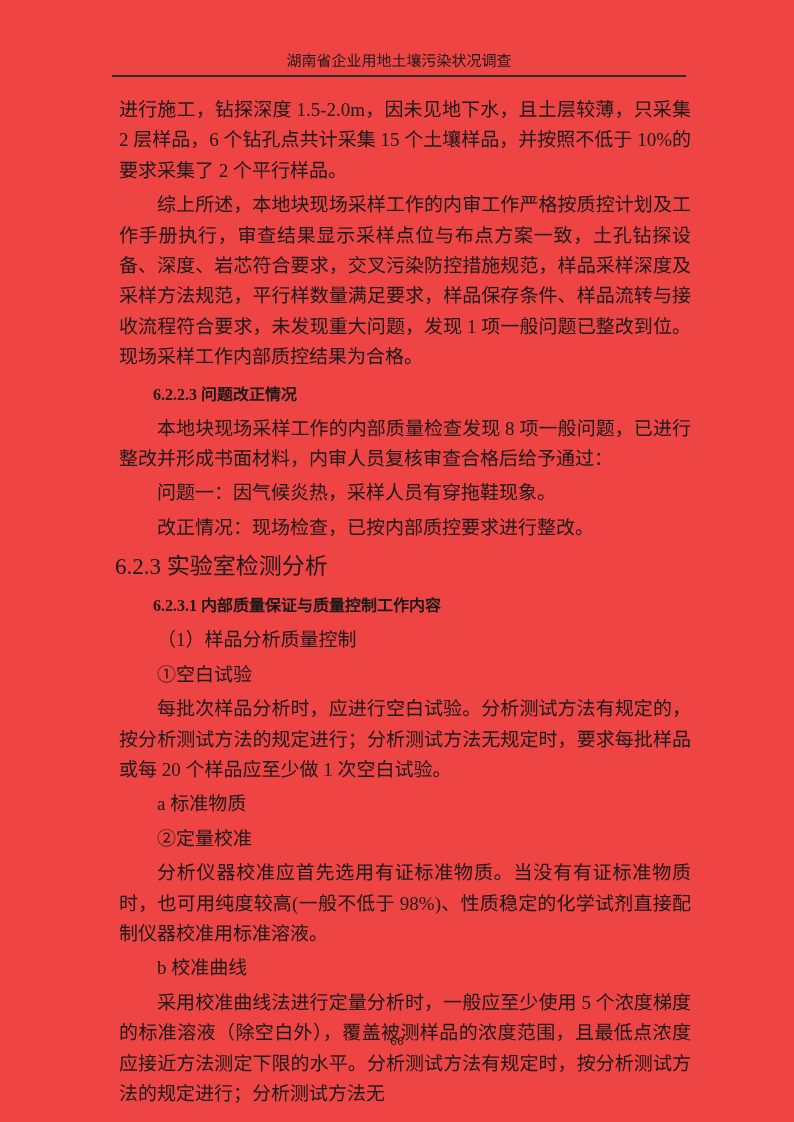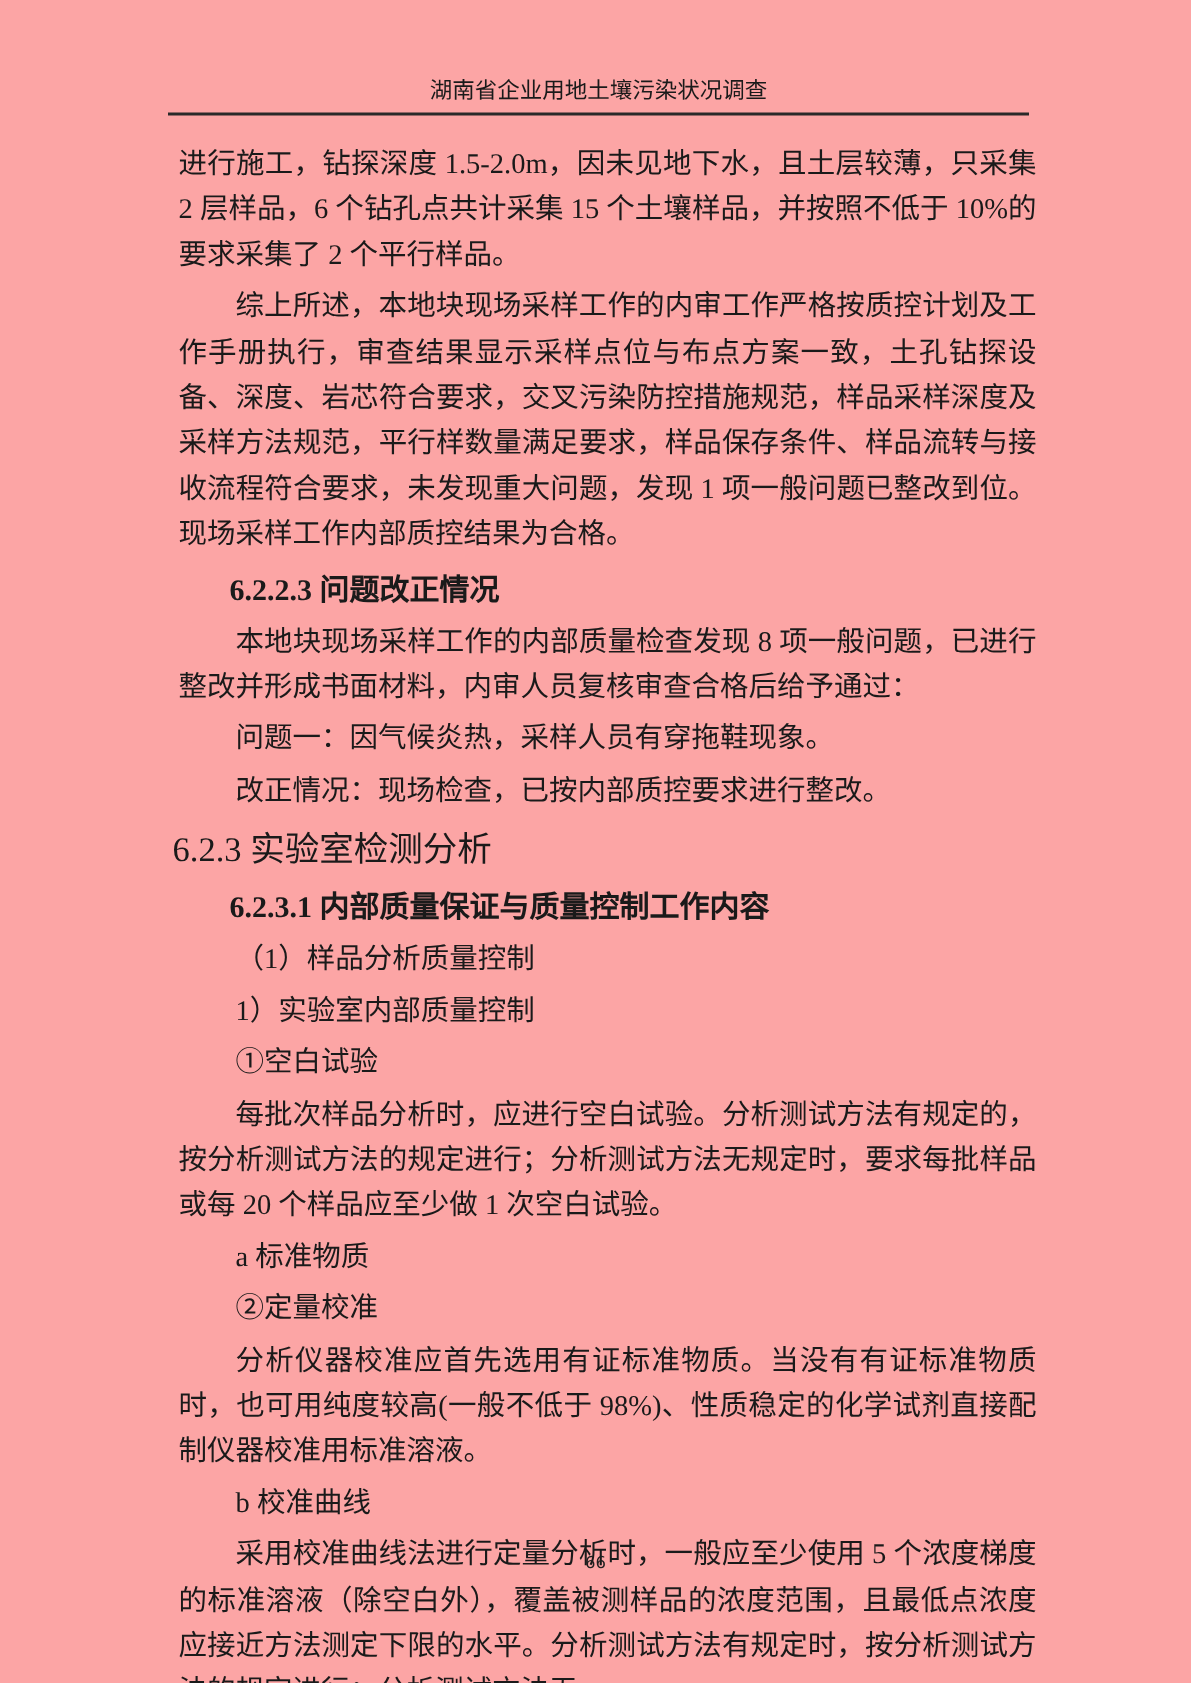--- a/index.html
+++ b/index.html
@@ -4,21 +4,21 @@
 <style>
   html, body {
     margin: 0;
     padding: 0;
     background: #ffffff;
   }
   .page {
     position: relative;
     width: 794px;
     height: 1122px;
-    background: #fca5a5;
+    background: #ef4444;
     color: #1a1a1a;
     font-family: "Liberation Serif", "DejaVu Serif", serif;
     overflow: hidden;
   }
   .running-header {
     position: absolute;
     left: 112px;
     top: 0;
     width: 574px;
     text-align: center;
@@ -39,21 +39,21 @@
   }
   .par {
     margin: 4px;
     line-height: 30.4px;
     word-break: break-all;
   }
   .ind {
     text-indent: 2em;
   }
   .h-sub {
-    font-size: 20px;
+    font-size: 16px;
     font-weight: bold;
     margin: 6px 0 4px 0;
     padding-left: 38px;
     line-height: 31px;
     text-align: left;
   }
   .h-main {
     font-size: 23px;
     font-weight: normal;
     margin: 7px 0 5px 0;
@@ -94,21 +94,20 @@
     <p class="par ind">问题一：因气候炎热，采样人员有穿拖鞋现象。</p>
 
     <p class="par ind">改正情况：现场检查，已按内部质控要求进行整改。</p>
 
     <h2 class="par h-main">6.2.3 实验室检测分析</h2>
 
     <h3 class="par h-sub">6.2.3.1 内部质量保证与质量控制工作内容</h3>
 
     <p class="par ind">（1）样品分析质量控制</p>
 
-    <p class="par ind">1）实验室内部质量控制</p>
 
     <p class="par ind">①空白试验</p>
 
     <p class="par ind">每批次样品分析时，应进行空白试验。分析测试方法有规定的，按分析测试方法的规定进行；分析测试方法无规定时，要求每批样品或每 20 个样品应至少做 1 次空白试验。</p>
 
     <p class="par ind">a 标准物质</p>
 
     <p class="par ind">②定量校准</p>
 
     <p class="par ind">分析仪器校准应首先选用有证标准物质。当没有有证标准物质时，也可用纯度较高(一般不低于 98%)、性质稳定的化学试剂直接配制仪器校准用标准溶液。</p>

